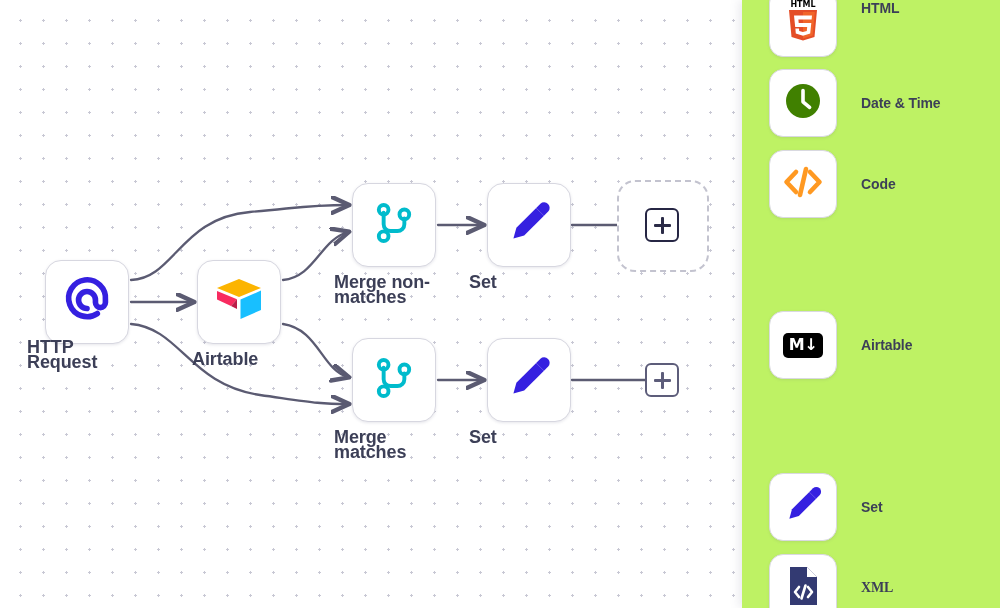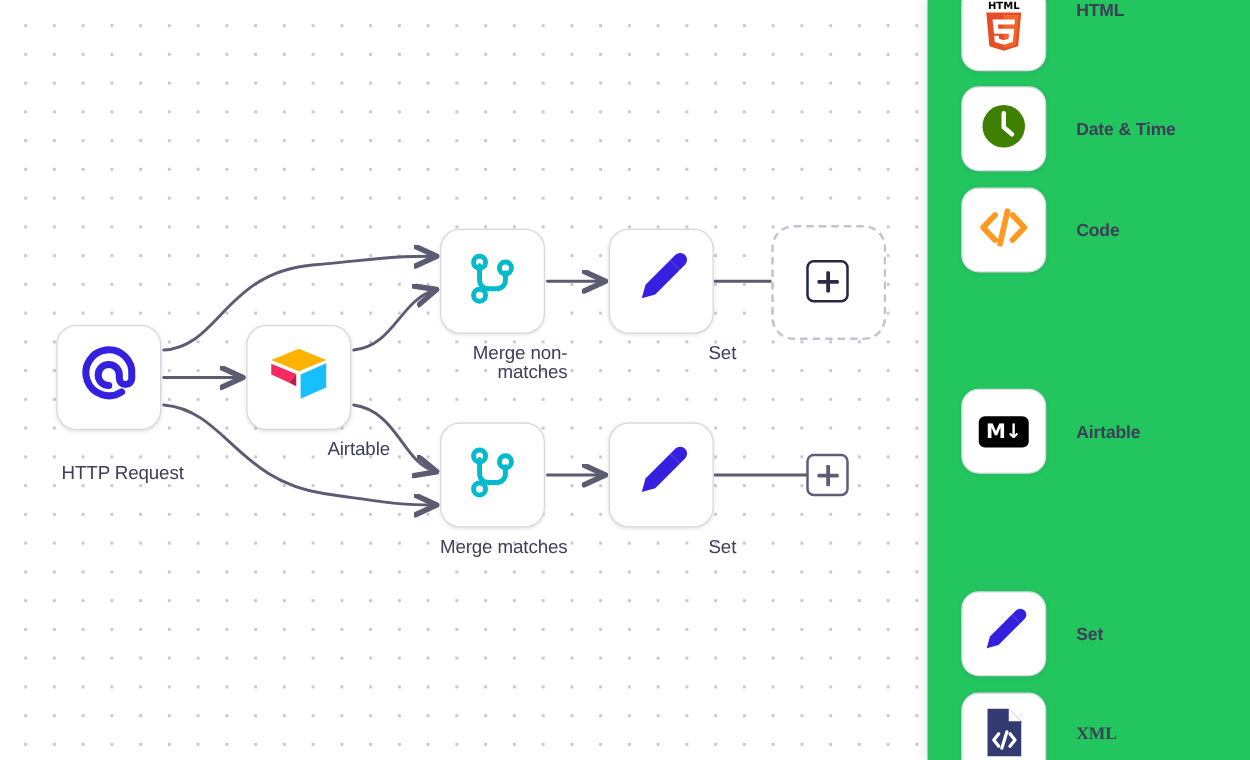--- a/index.html
+++ b/index.html
@@ -48,23 +48,23 @@
     background: #ffffff;
     border: 1.5px solid #d7d7e0;
     box-shadow: 0 1px 3px rgba(80,80,110,0.14);
     display: flex;
     align-items: center;
     justify-content: center;
     box-sizing: border-box;
   }
   .node-label {
     position: absolute;
-    text-align: right;
-    font-size: 15px;
-    font-weight: normal;
+    text-align: left;
+    font-size: 18px;
+    font-weight: bold;
     color: #3c3f57;
     line-height: 15px;
     letter-spacing: -0.1px;
     width: 120px;
   }
 
   
   .plus-btn {
     position: absolute;
     width: 34px;
@@ -99,21 +99,21 @@
     background: #ffffff;
     box-sizing: border-box;
   }
 
   
   #sidebar {
     position: absolute;
     left: 742px; top: 0;
     width: 258px;
     height: 608px;
-    background: #22c55e;
+    background: #bef264;
     box-shadow: -3px 0 9px rgba(90,90,120,0.13);
     overflow: hidden;
   }
   .side-item {
     position: absolute;
     left: 0;
     width: 258px;
     height: 78px;
     display: flex;
     align-items: center;
@@ -195,21 +195,21 @@
 
     <div class="dropzone" style="left:617px; top:180px;"></div>
 
     <div class="node" style="left:45px; top:260px;">
       <span>
         <svg width="52" height="52" viewBox="0 0 48 48">
           <path d="M33.5,36.5 A17,17 0 1 1 41,24 v2.4 a4.6,4.6 0 0 1 -9.2,0 V24 a7.8,7.8 0 1 0 -7.8,7.8" fill="none" stroke="#3520E0" stroke-width="5.2" stroke-linecap="round"></path>
         </svg>
       </span>
     </div>
-    <div class="node-label" style="left:27px; top:371px;">HTTP Request</div>
+    <div class="node-label" style="left:27px; top:340px;">HTTP Request</div>
 
     <div class="node" style="left:197px; top:260px;">
       <span>
         <svg width="52" height="46" viewBox="0 0 52 46">
           <path d="M26,2 L48,11 L26,20 L4,11 Z" fill="#FCB400"></path>
           <path d="M27.5,22.5 L48,13.6 L48,33 L27.5,42 Z" fill="#18BFFF"></path>
           <path d="M4,14 L24,22.2 L18,29 L4,22.5 Z" fill="#F82B60"></path>
           <path d="M24,22.2 L18,29 L24,32 Z" fill="#BA1E48"></path>
         </svg>
       </span>

